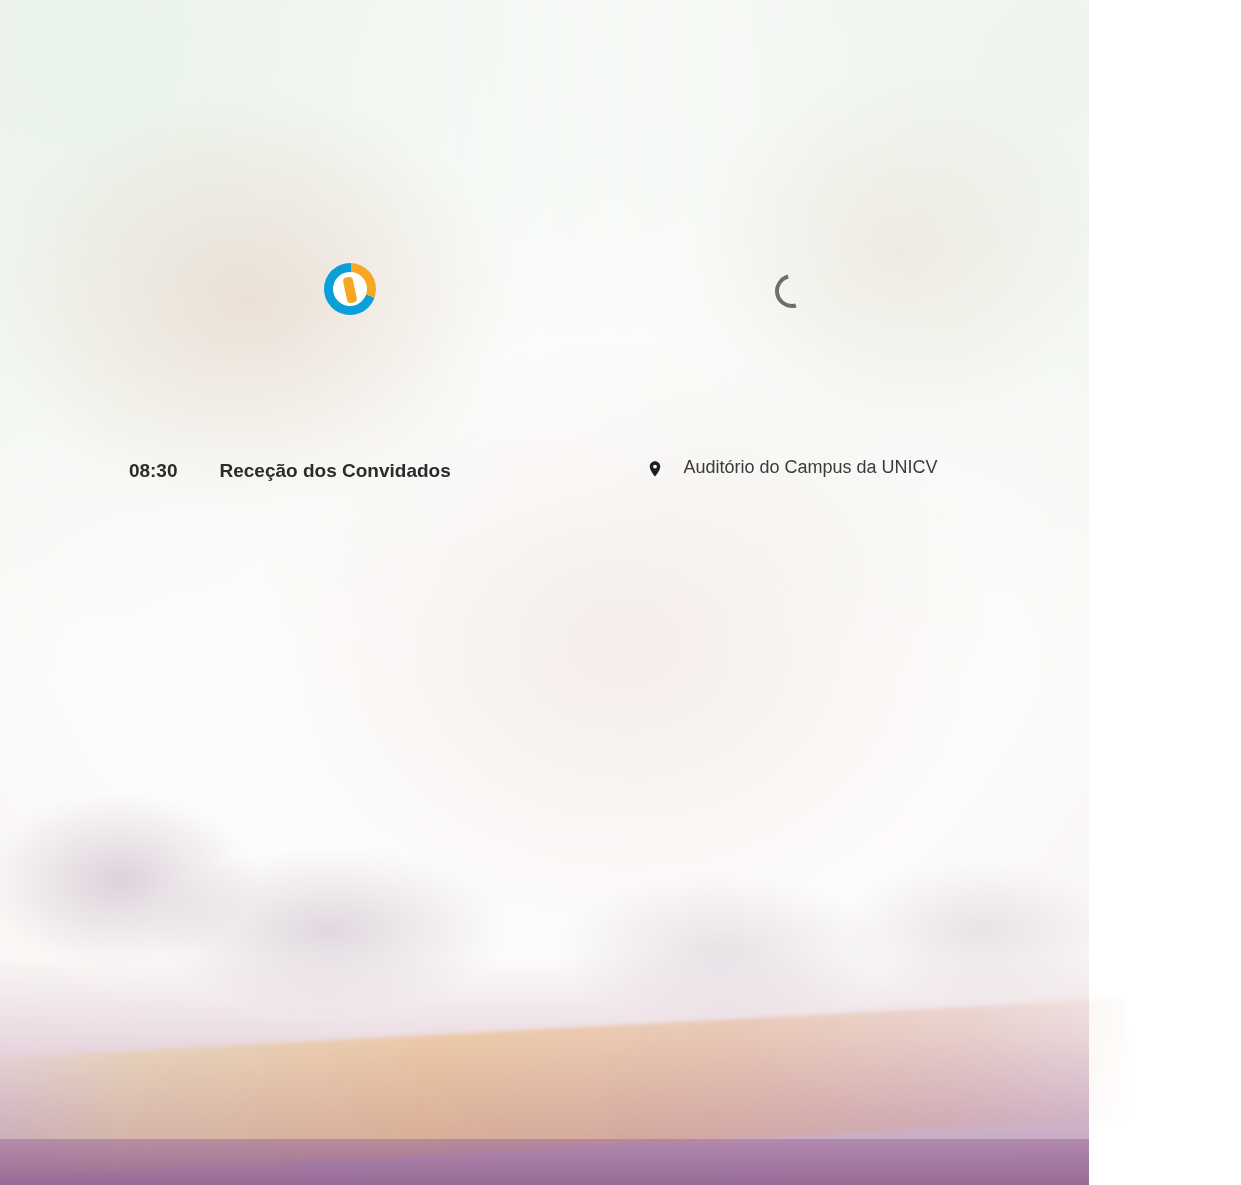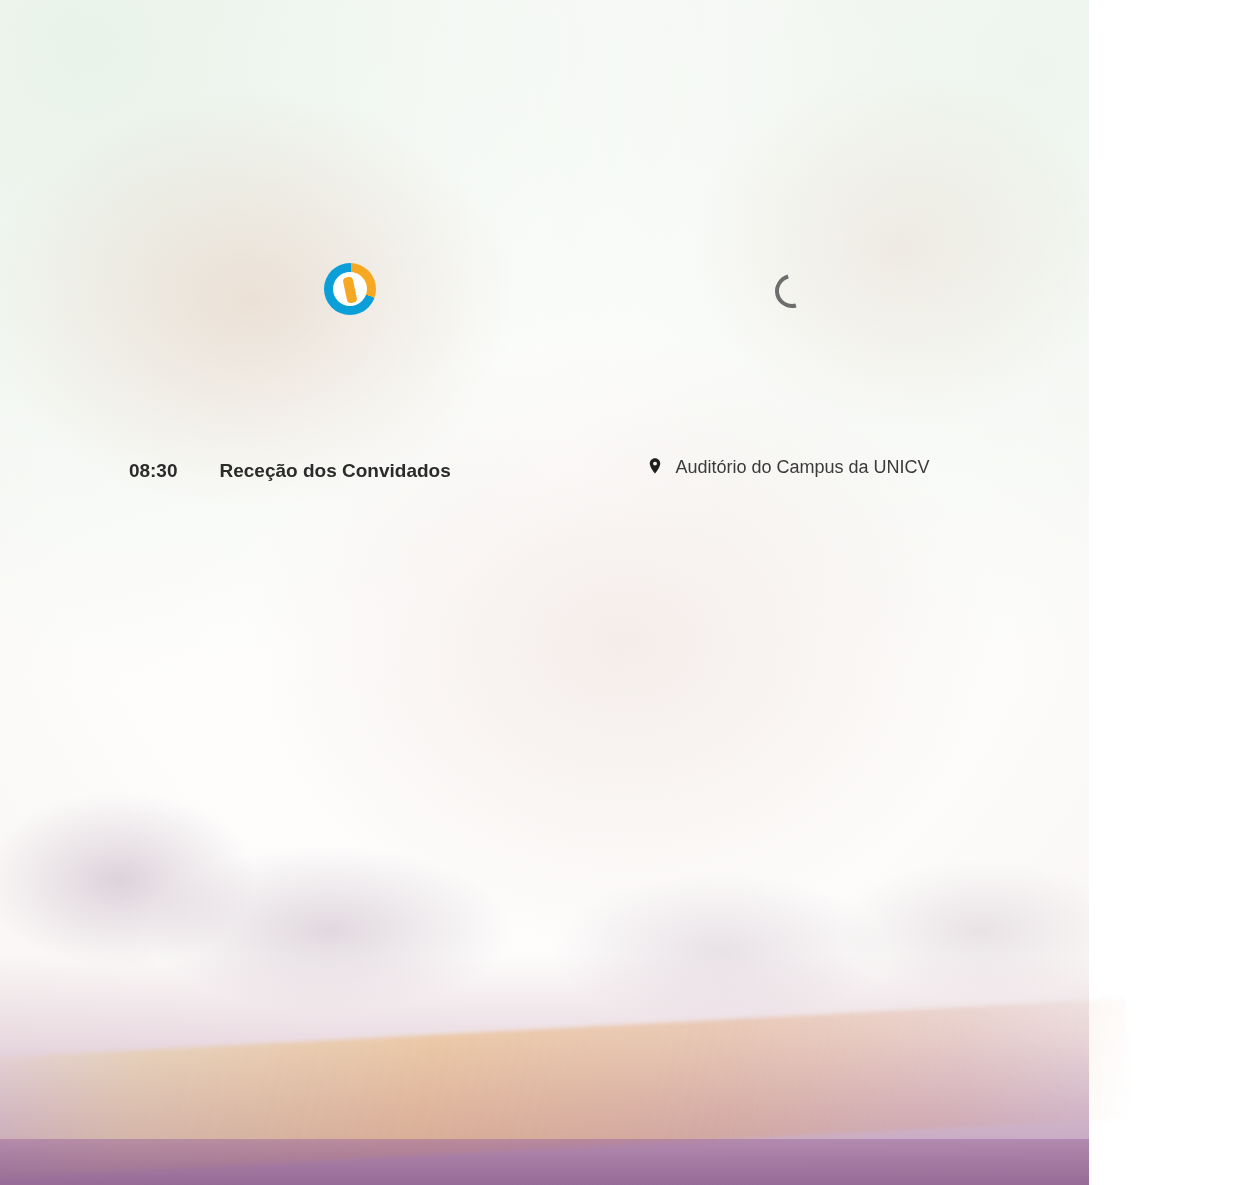--- a/index.html
+++ b/index.html
@@ -302,22 +302,22 @@
     font-weight: 400;
     color: #3a3a3a;
     line-height: 1.35;
   }
   .t-sub b { font-weight: 700; color: #2b2b2b; }
 
   .venue {
     position: absolute;
     left: 560px;
     display: flex;
-    align-items: flex-start;
-    gap: 12px;
+    align-items: flex-end;
+    gap: 20px;
     font-size: 18px;
     color: #3a3a3a;
   }
   .pin {
     width: 18px;
     height: 18px;
     display: inline-block;
   }
 
   .rule {

